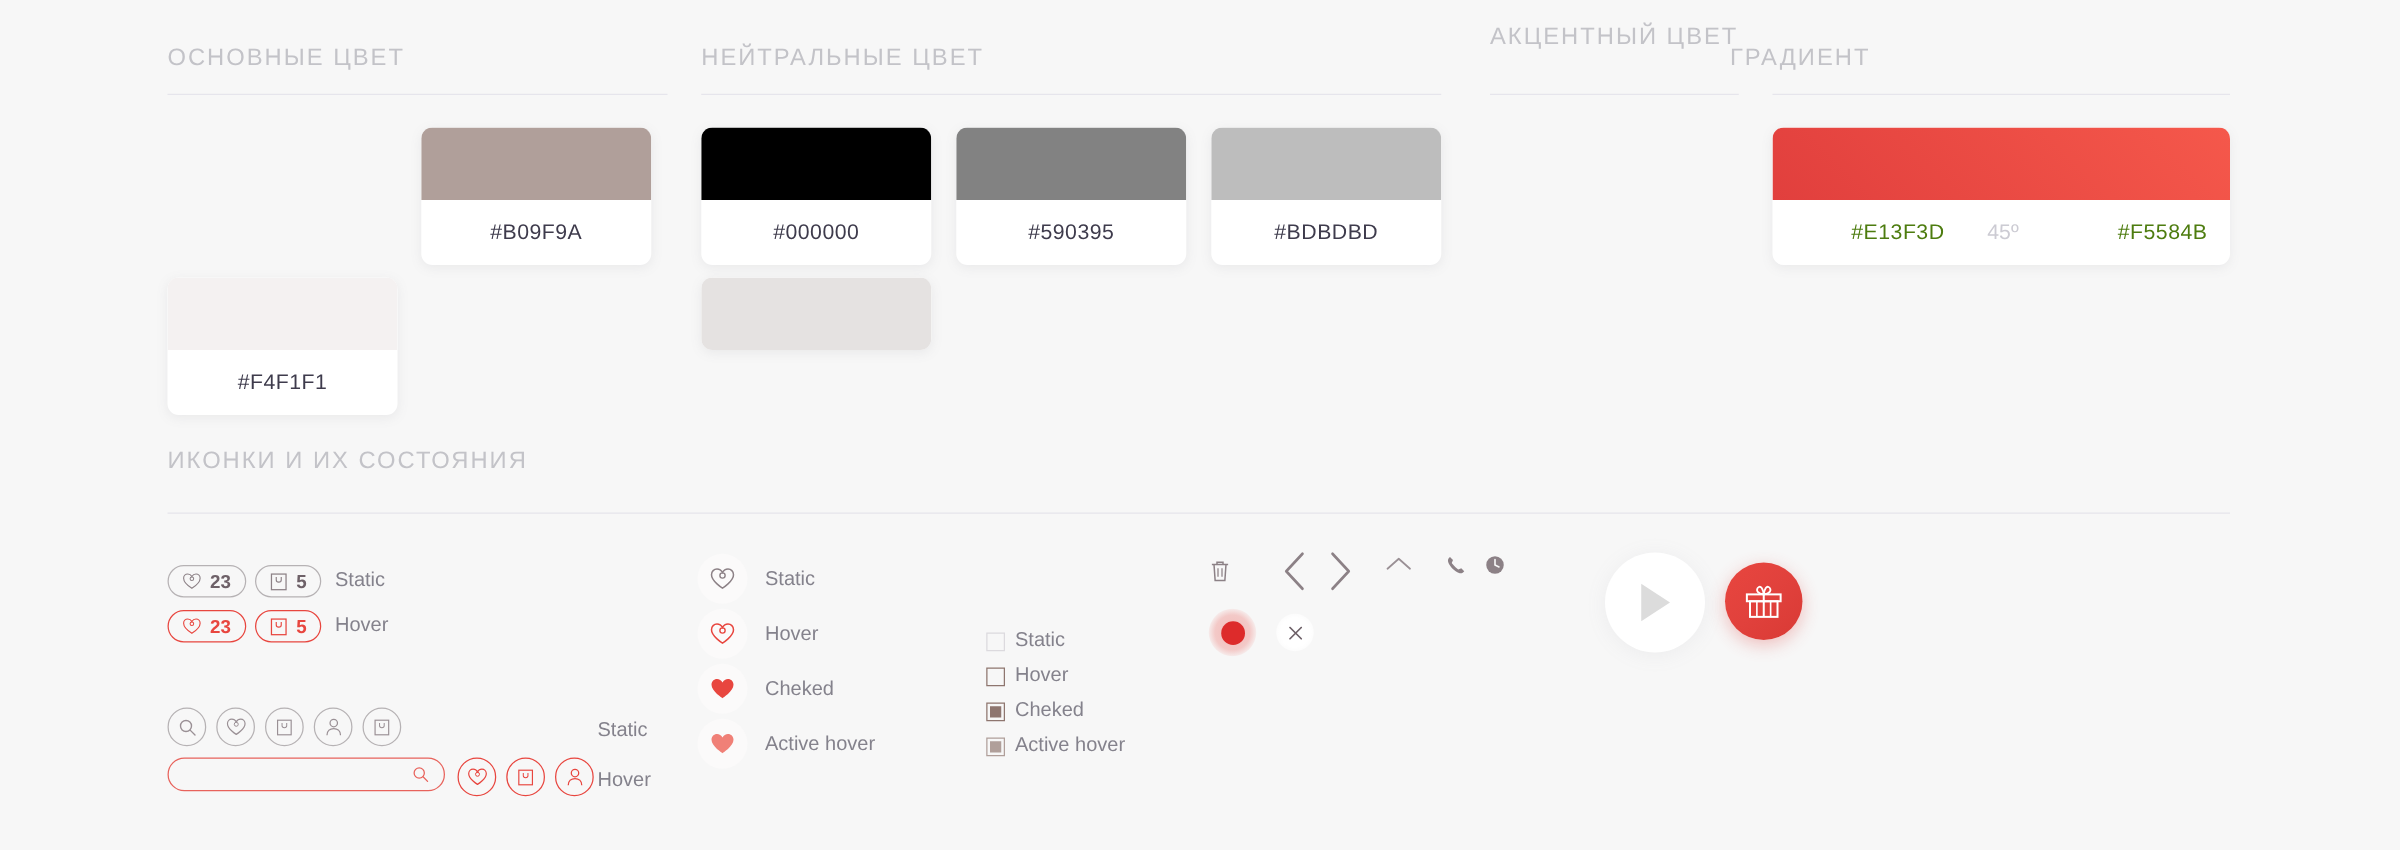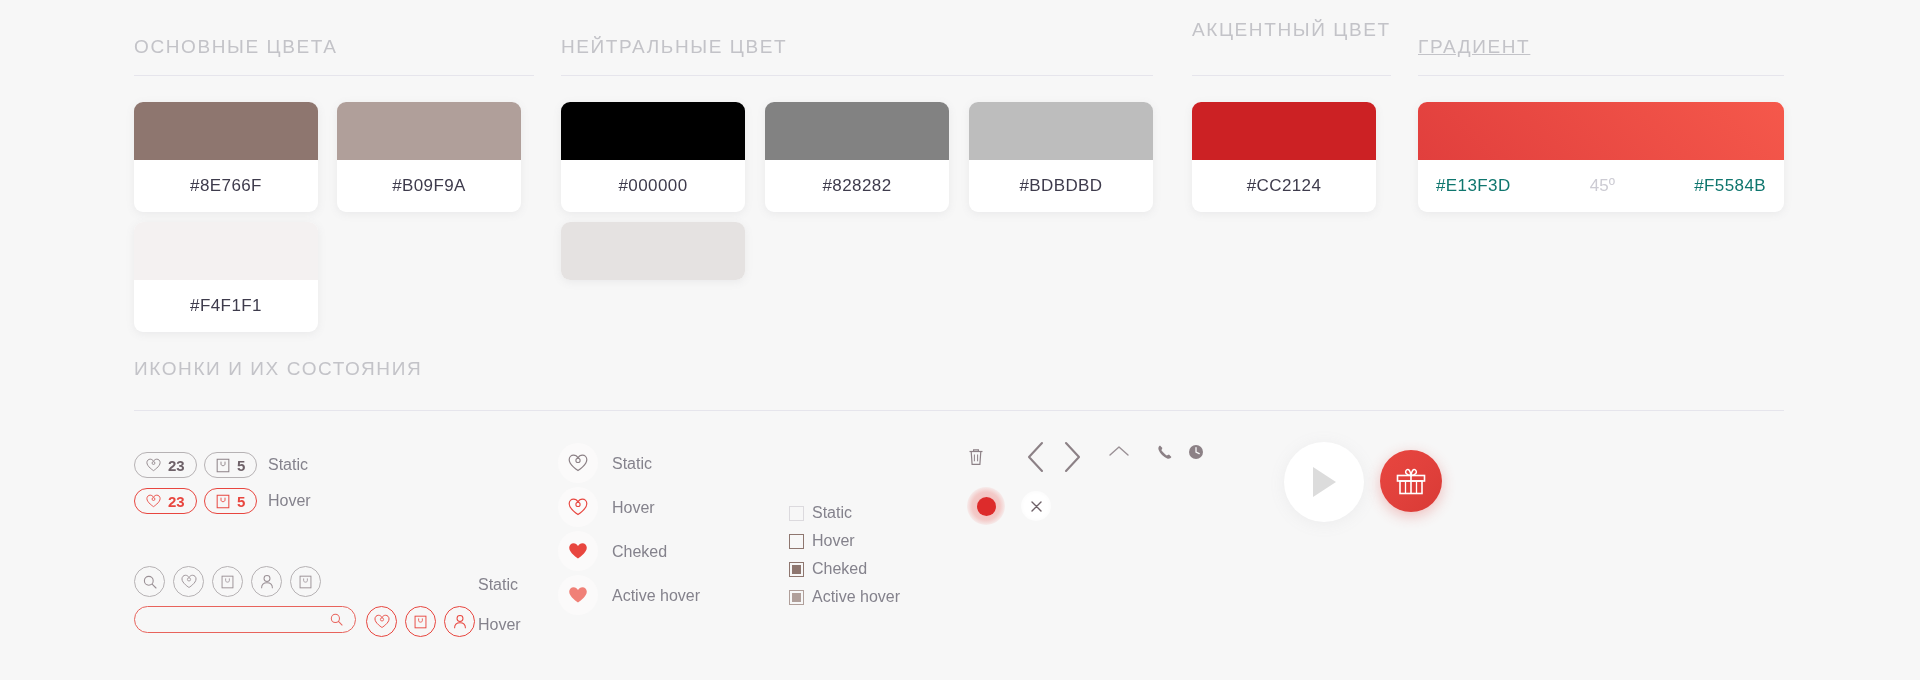--- a/index.html
+++ b/index.html
@@ -58,22 +58,23 @@
   .swatch.wide .hexrow {
     height: 52px;
     display: flex;
     align-items: center;
     justify-content: space-between;
     padding: 0 18px;
     box-sizing: border-box;
   }
   .swatch.wide .hexrow .hx {
     font-size: 17px;
-    color: #0f766e;
+    color: #4d7c0f;
     letter-spacing: 0.4px;
+    margin-left: 45px;
   }
   .swatch.wide .hexrow .ang {
     font-size: 17px;
     color: #CCCBD3;
   }
 
   
   .lbl {
     position: absolute;
     font-size: 16px;
@@ -223,68 +224,60 @@
     align-items: center;
     justify-content: center;
     box-shadow: 0 4px 14px rgba(220,60,55,0.30);
   }
 </style>
 </head>
 <body>
 
 <div class="stage">
 
-  <div class="sec-title" style="left:134px; top:36px;">ОСНОВНЫЕ ЦВЕТА</div>
+  <div class="sec-title" style="left:134px; top:36px;">ОСНОВНЫЕ ЦВЕТ</div>
   <div class="sec-rule" style="left:134px; top:75px; width:400px;"></div>
 
   <div class="sec-title" style="left:561px; top:36px;">НЕЙТРАЛЬНЫЕ ЦВЕТ</div>
   <div class="sec-rule" style="left:561px; top:75px; width:592px;"></div>
 
   <div class="sec-title" style="left:1192px; top:19px;">АКЦЕНТНЫЙ ЦВЕТ</div>
   <div class="sec-rule" style="left:1192px; top:75px; width:199px;"></div>
 
-  <div class="sec-title" style="left:1418px; top:36px;text-decoration:underline;">ГРАДИЕНТ</div>
+  <div class="sec-title" style="left:1384px; top:36px;">ГРАДИЕНТ</div>
   <div class="sec-rule" style="left:1418px; top:75px; width:366px;"></div>
 
   <div class="sec-title" style="left:134px; top:358px;">ИКОНКИ И ИХ СОСТОЯНИЯ</div>
   <div class="sec-rule" style="left:134px; top:410px; width:1650px;"></div>
 
-  <div class="swatch" style="left:134px; top:102px;">
-    <span class="chip" style="background:#8E766F;"></span>
-    <div class="hex">#8E766F</div>
-  </div>
   <div class="swatch" style="left:337px; top:102px;">
     <span class="chip" style="background:#B09F9A;"></span>
     <div class="hex">#B09F9A</div>
   </div>
   <div class="swatch" style="left:134px; top:222px;">
     <span class="chip" style="background:#F4F1F1;"></span>
     <div class="hex">#F4F1F1</div>
   </div>
 
   <div class="swatch" style="left:561px; top:102px;">
     <span class="chip" style="background:#000000;"></span>
     <div class="hex">#000000</div>
   </div>
   <div class="swatch" style="left:765px; top:102px;">
     <span class="chip" style="background:#828282;"></span>
-    <div class="hex">#828282</div>
+    <div class="hex">#590395</div>
   </div>
   <div class="swatch" style="left:969px; top:102px;">
     <span class="chip" style="background:#BDBDBD;"></span>
     <div class="hex">#BDBDBD</div>
   </div>
   <div class="swatch" style="left:561px; top:222px;">
     <span class="chip" style="background:#E5E2E1;"></span>
   </div>
 
-  <div class="swatch" style="left:1192px; top:102px;">
-    <span class="chip" style="background:#CC2124;"></span>
-    <div class="hex">#CC2124</div>
-  </div>
 
   <div class="swatch wide" style="left:1418px; top:102px;">
     <span class="chip" style="background:linear-gradient(45deg,#E13F3D 0%,#F5584B 100%);"></span>
     <div class="hexrow">
       <span class="hx">#E13F3D</span>
       <span class="ang">45º</span>
       <span class="hx">#F5584B</span>
     </div>
   </div>
 

